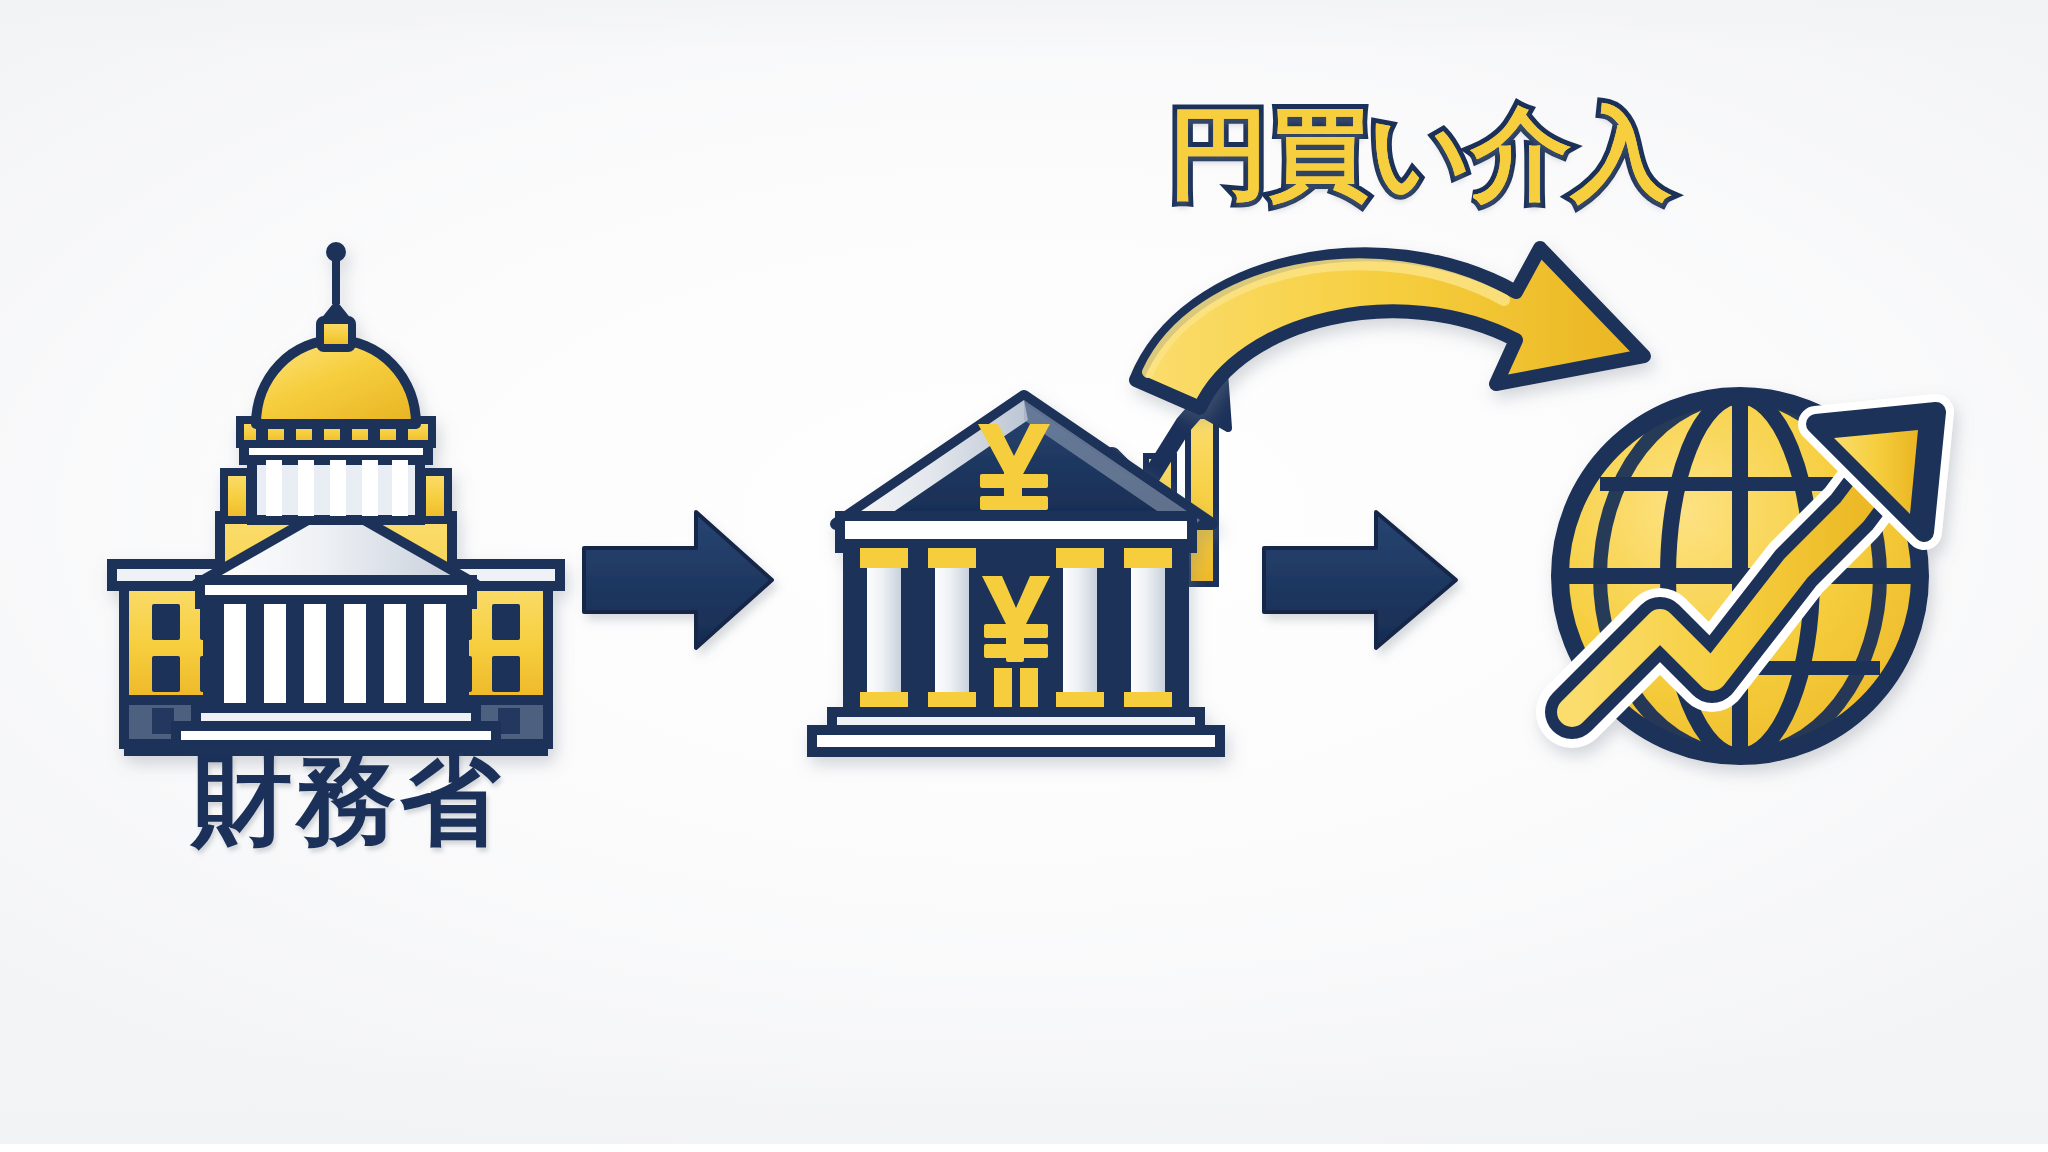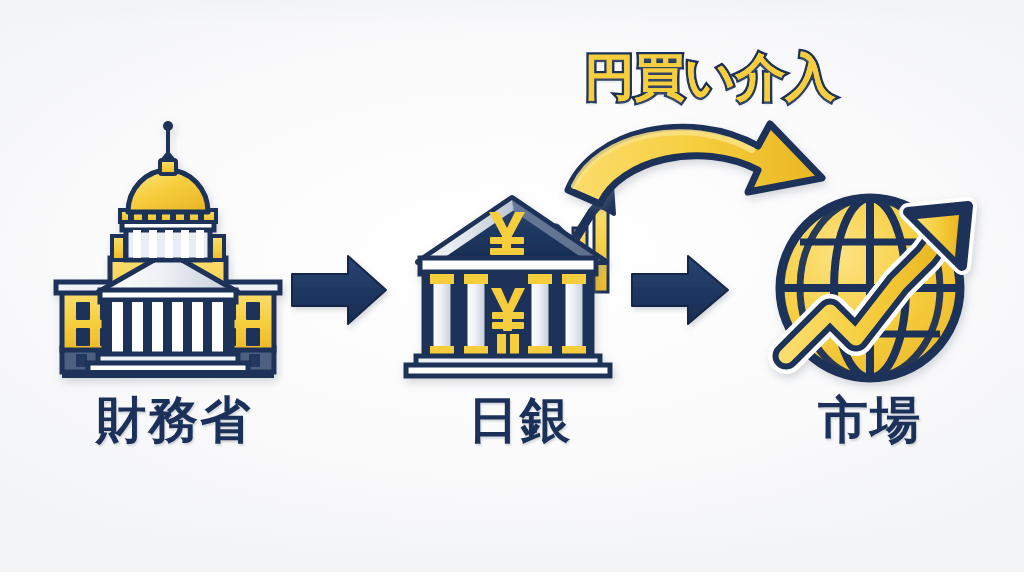--- a/index.html
+++ b/index.html
@@ -34,21 +34,21 @@
   }
   .layer-svg {
     position: absolute;
     left: 0;
     top: 0;
     width: 1024px;
     height: 576px;
   }
   .label {
     position: absolute;
-    top: 394px;
+    top: 374px;
     width: 300px;
     text-align: center;
     font-family: "DejaVu Sans", "Liberation Sans", sans-serif;
     font-size: 50px;
     font-weight: 700;
     letter-spacing: 2px;
     color: #1b3159;
     text-shadow: 1px 2px 2px rgba(120,128,140,0.30);
     line-height: 1.05;
     white-space: nowrap;
@@ -320,17 +320,15 @@
 
       <path d="M574 186 C598 134, 688 115, 752 150" fill="none" stroke="#fce384" stroke-width="6" stroke-linecap="round" opacity="0.85"></path>
     </g>
   </svg>
 
   <div class="headline">円買い介入</div>
   <div class="headline-fill">円買い介入</div>
 
   <div class="label" id="label-mof">財務省</div>
 
-  <div class="label" id="label-boj">日銀</div>
-
-  <div class="label" id="label-mkt">市場</div>
+
 
 </div>
 
 </body></html>

